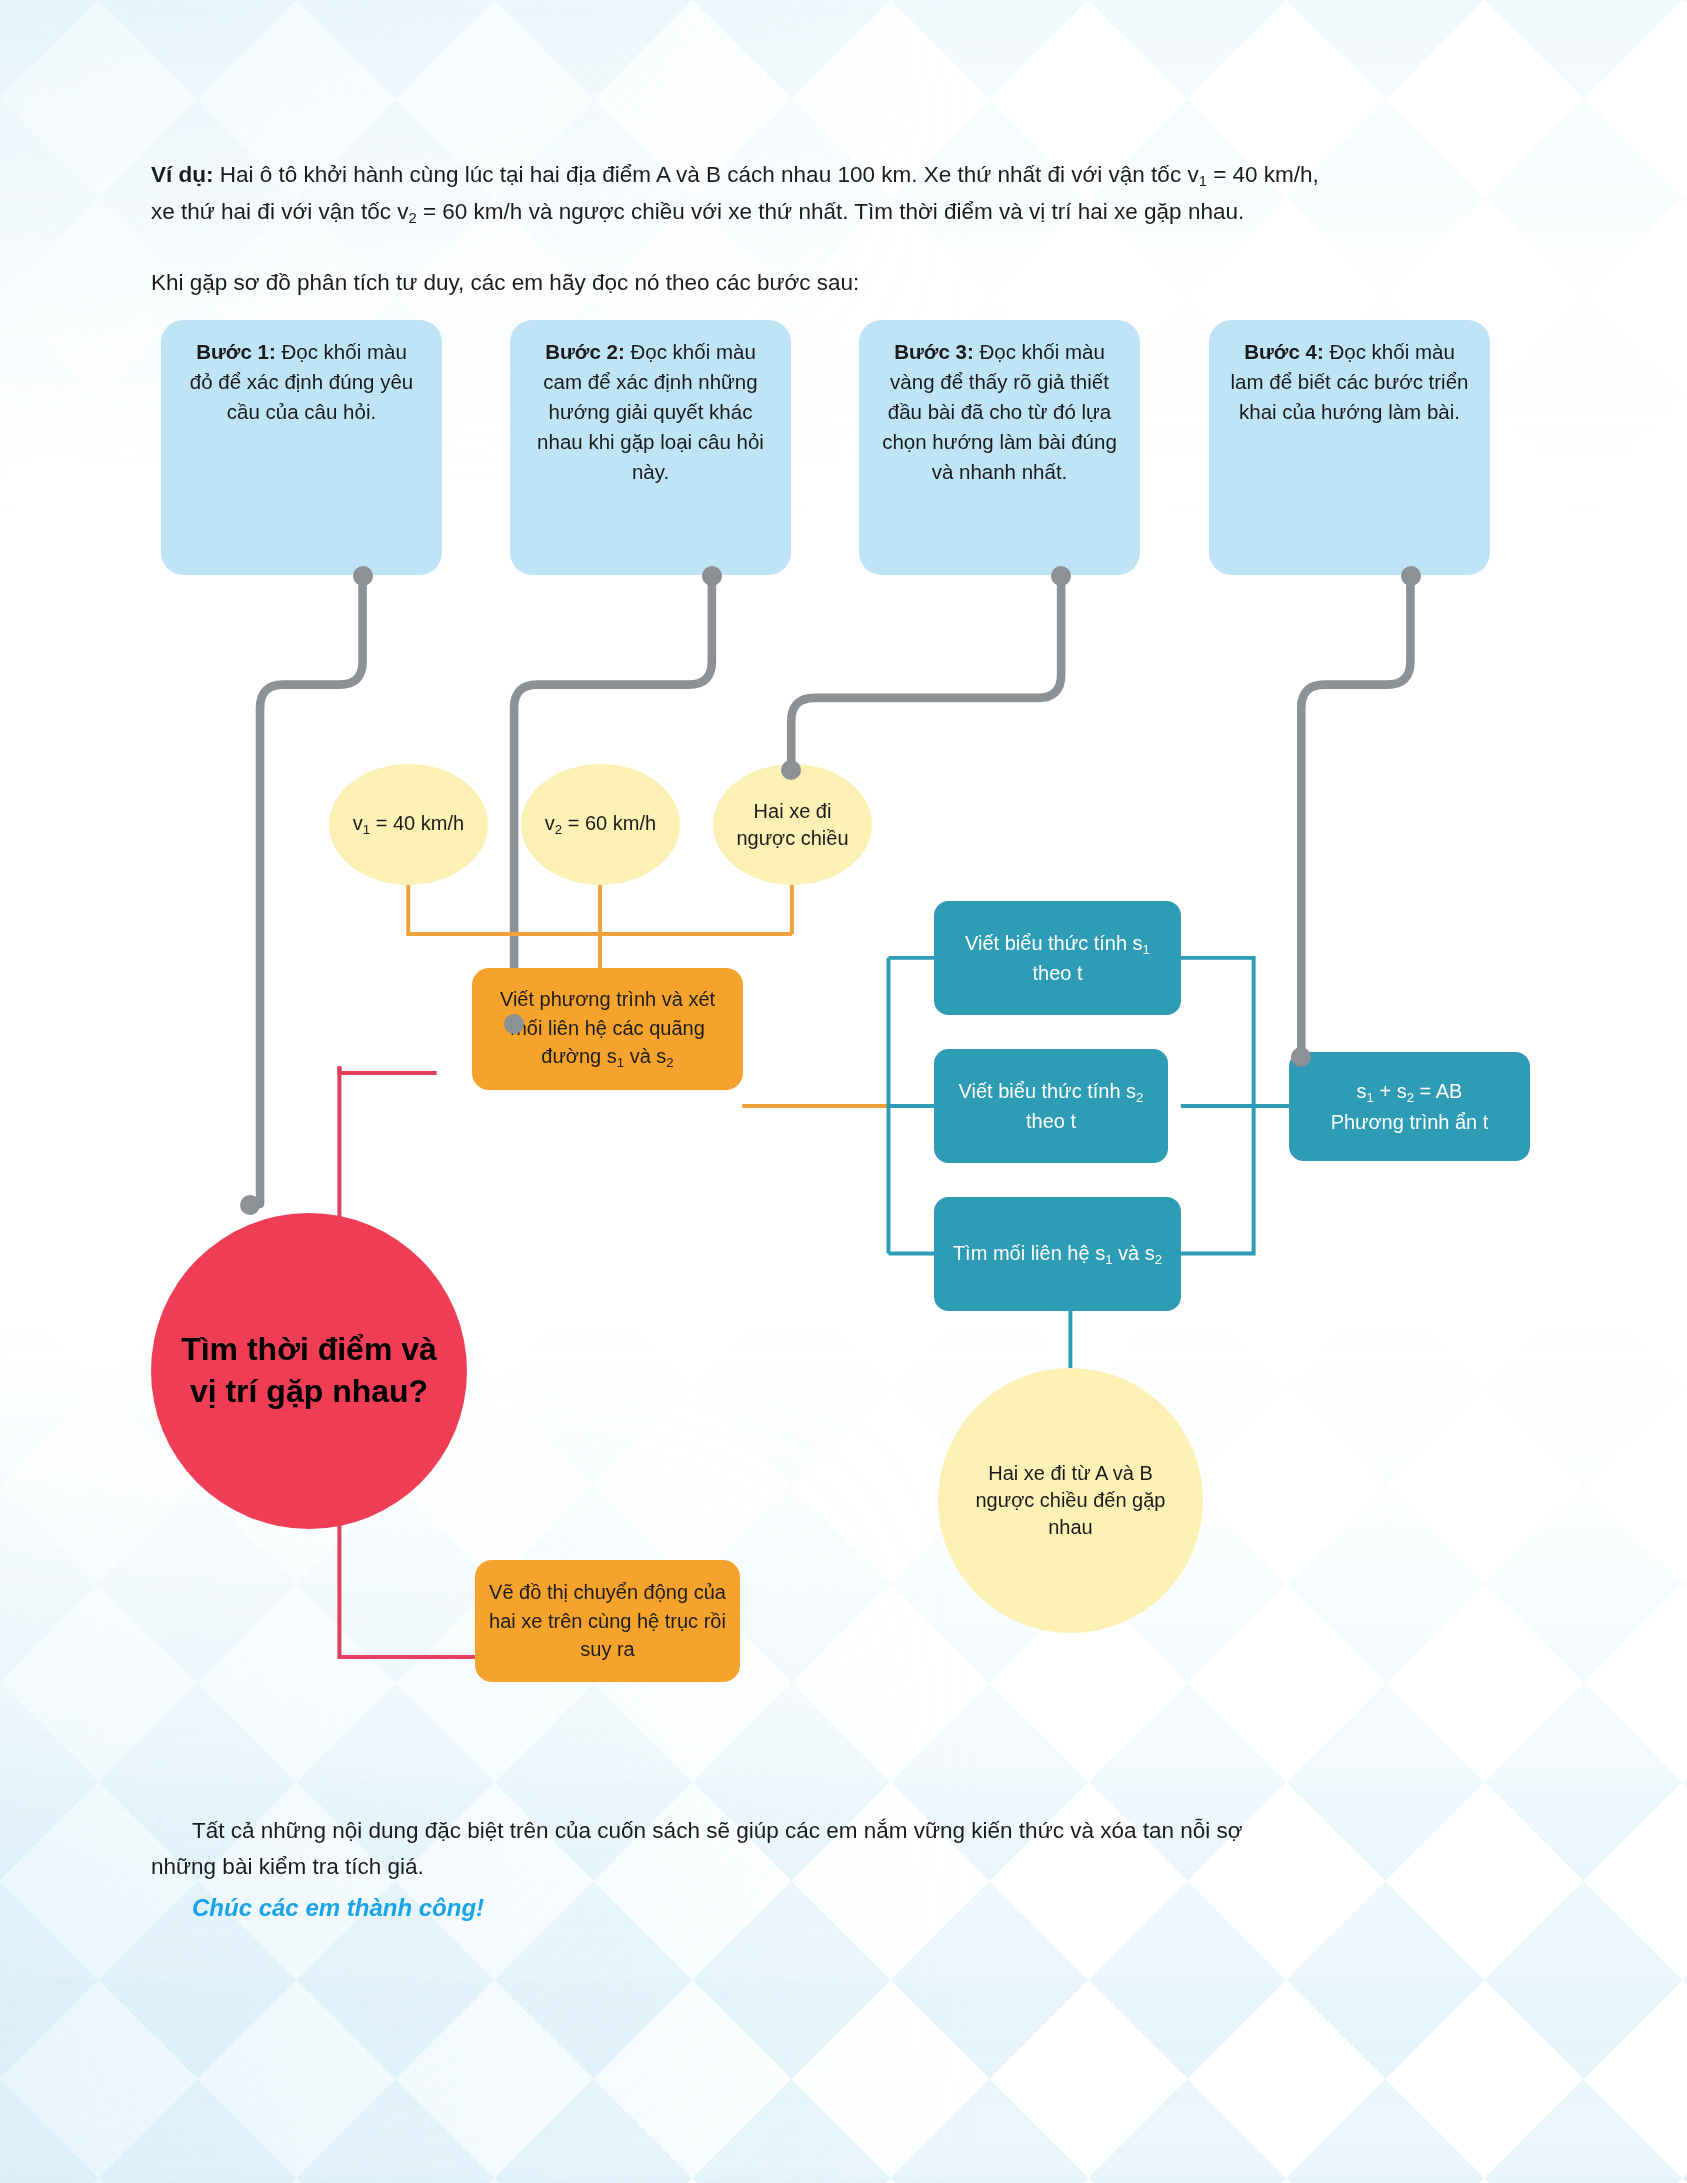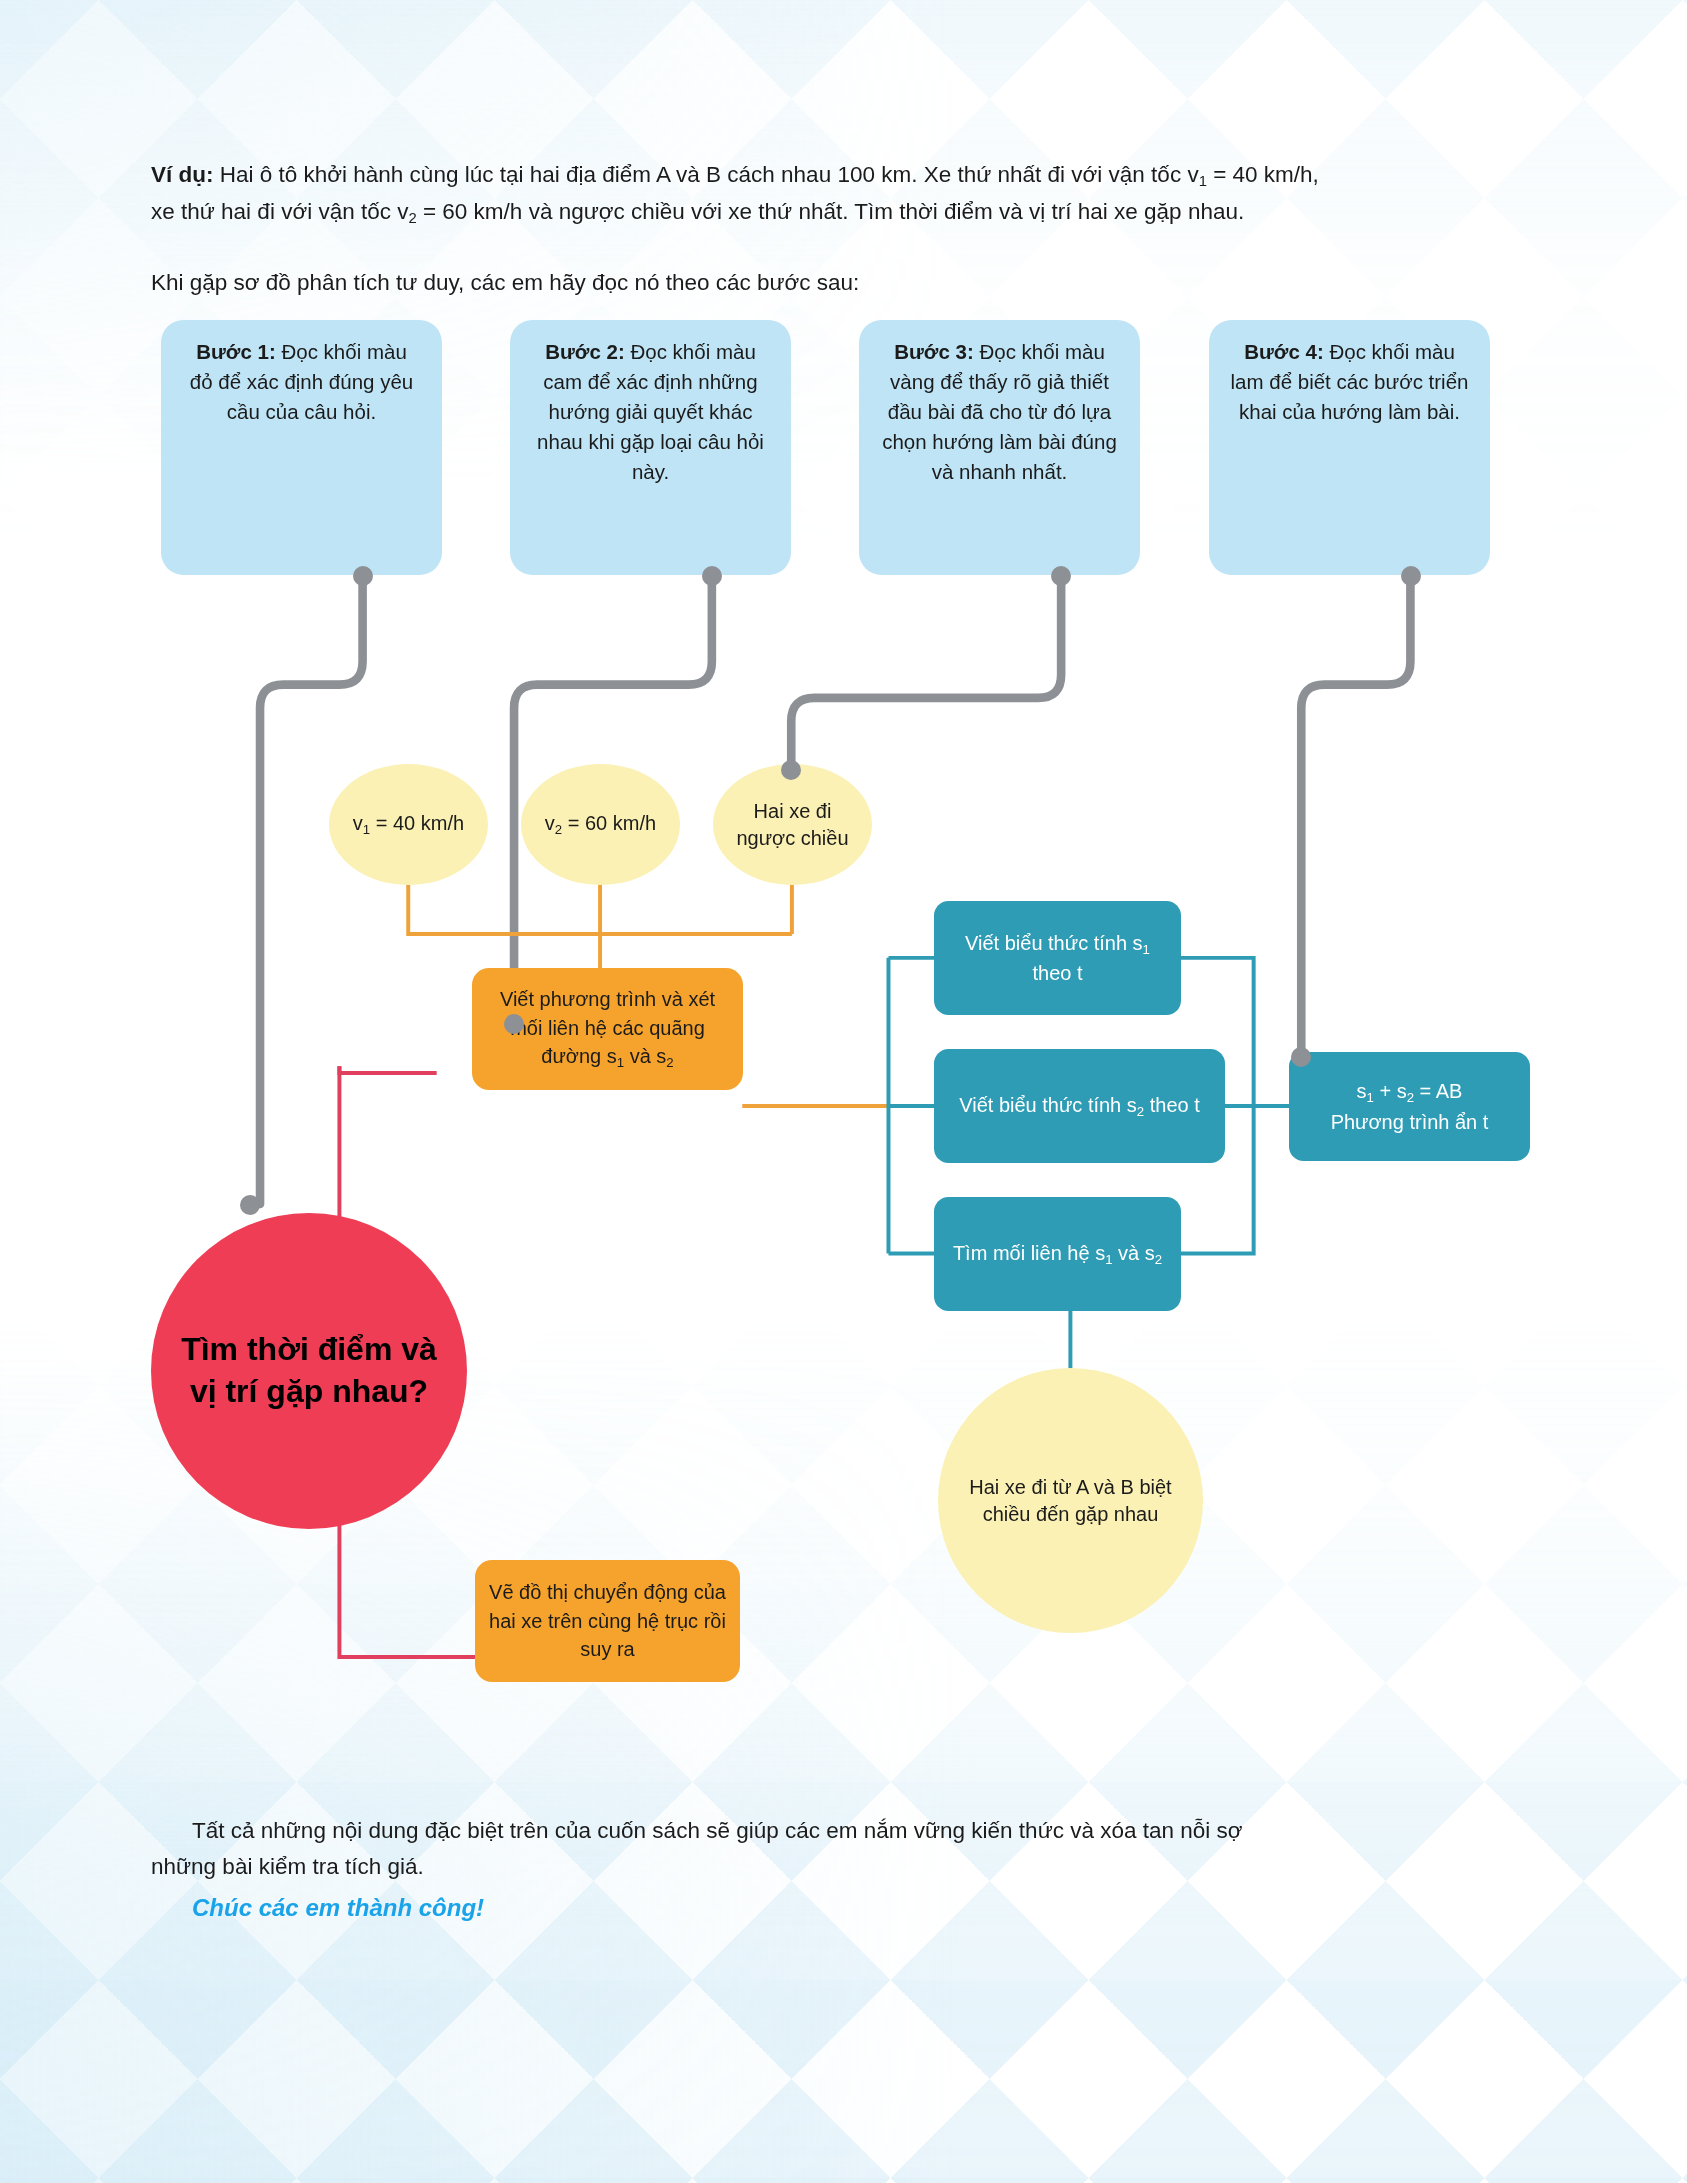--- a/index.html
+++ b/index.html
@@ -166,37 +166,37 @@
 </div>
 <div class="pin" style="left:240px; top:1195px;"></div>
 
 <div class="node box-orange" style="left:475px; top:1560px; width:265px; height:122px;">
   <div>Vẽ đồ thị chuyển động của hai xe trên cùng hệ trục rồi suy ra</div>
 </div>
 
 <div class="node box-teal" style="left:934px; top:901px; width:247px; height:114px;">
   <div><span>Viết biểu thức tính s</span><sub>1</sub><span> theo t</span></div>
 </div>
-<div class="node box-teal" style="left:934px; top:1049px; width:291px; height:114px;">
+<div class="node box-teal" style="left:934px; top:1049px; width:234px; height:114px;">
   <div><span>Viết biểu thức tính s</span><sub>2</sub><span> theo t</span></div>
 </div>
 <div class="node box-teal" style="left:934px; top:1197px; width:247px; height:114px;">
   <div><span>Tìm mối liên hệ s</span><sub>1</sub><span> và s</span><sub>2</sub></div>
 </div>
 
 <div class="node box-teal" style="left:1289px; top:1052px; width:241px; height:109px;">
   <div>
     <span>s</span><sub>1</sub><span> + s</span><sub>2</sub><span> = AB</span><br>
     <span>Phương trình ẩn t</span>
   </div>
 </div>
 <div class="pin" style="left:1291px; top:1047px;"></div>
 
 <div class="node ellipse-yellow" style="left:938px; top:1368px; width:265px; height:265px;">
-  <div style="padding:0 29px;">Hai xe đi từ A và B biệt chiều đến gặp nhau</div>
+  <div style="padding:0 29px;">Hai xe đi từ A và B ngược chiều đến gặp nhau</div>
 </div>
 
 <div class="prose" style="left:151px; top:1813px; width:1389px;">
   <span style="display:inline-block; width:41px;"></span><span>Tất cả những nội dung đặc biệt trên của cuốn sách sẽ giúp các em nắm vững kiến thức và xóa tan nỗi sợ</span><br>
   <span>những bài kiểm tra tích giá.</span>
 </div>
 <div class="prose" style="left:192px; top:1889px; width:794px; color:#1aa3e8; font-style:italic; font-weight:bold; font-size:24px;">Chúc các em thành công!</div>
 
 
 </body></html>

